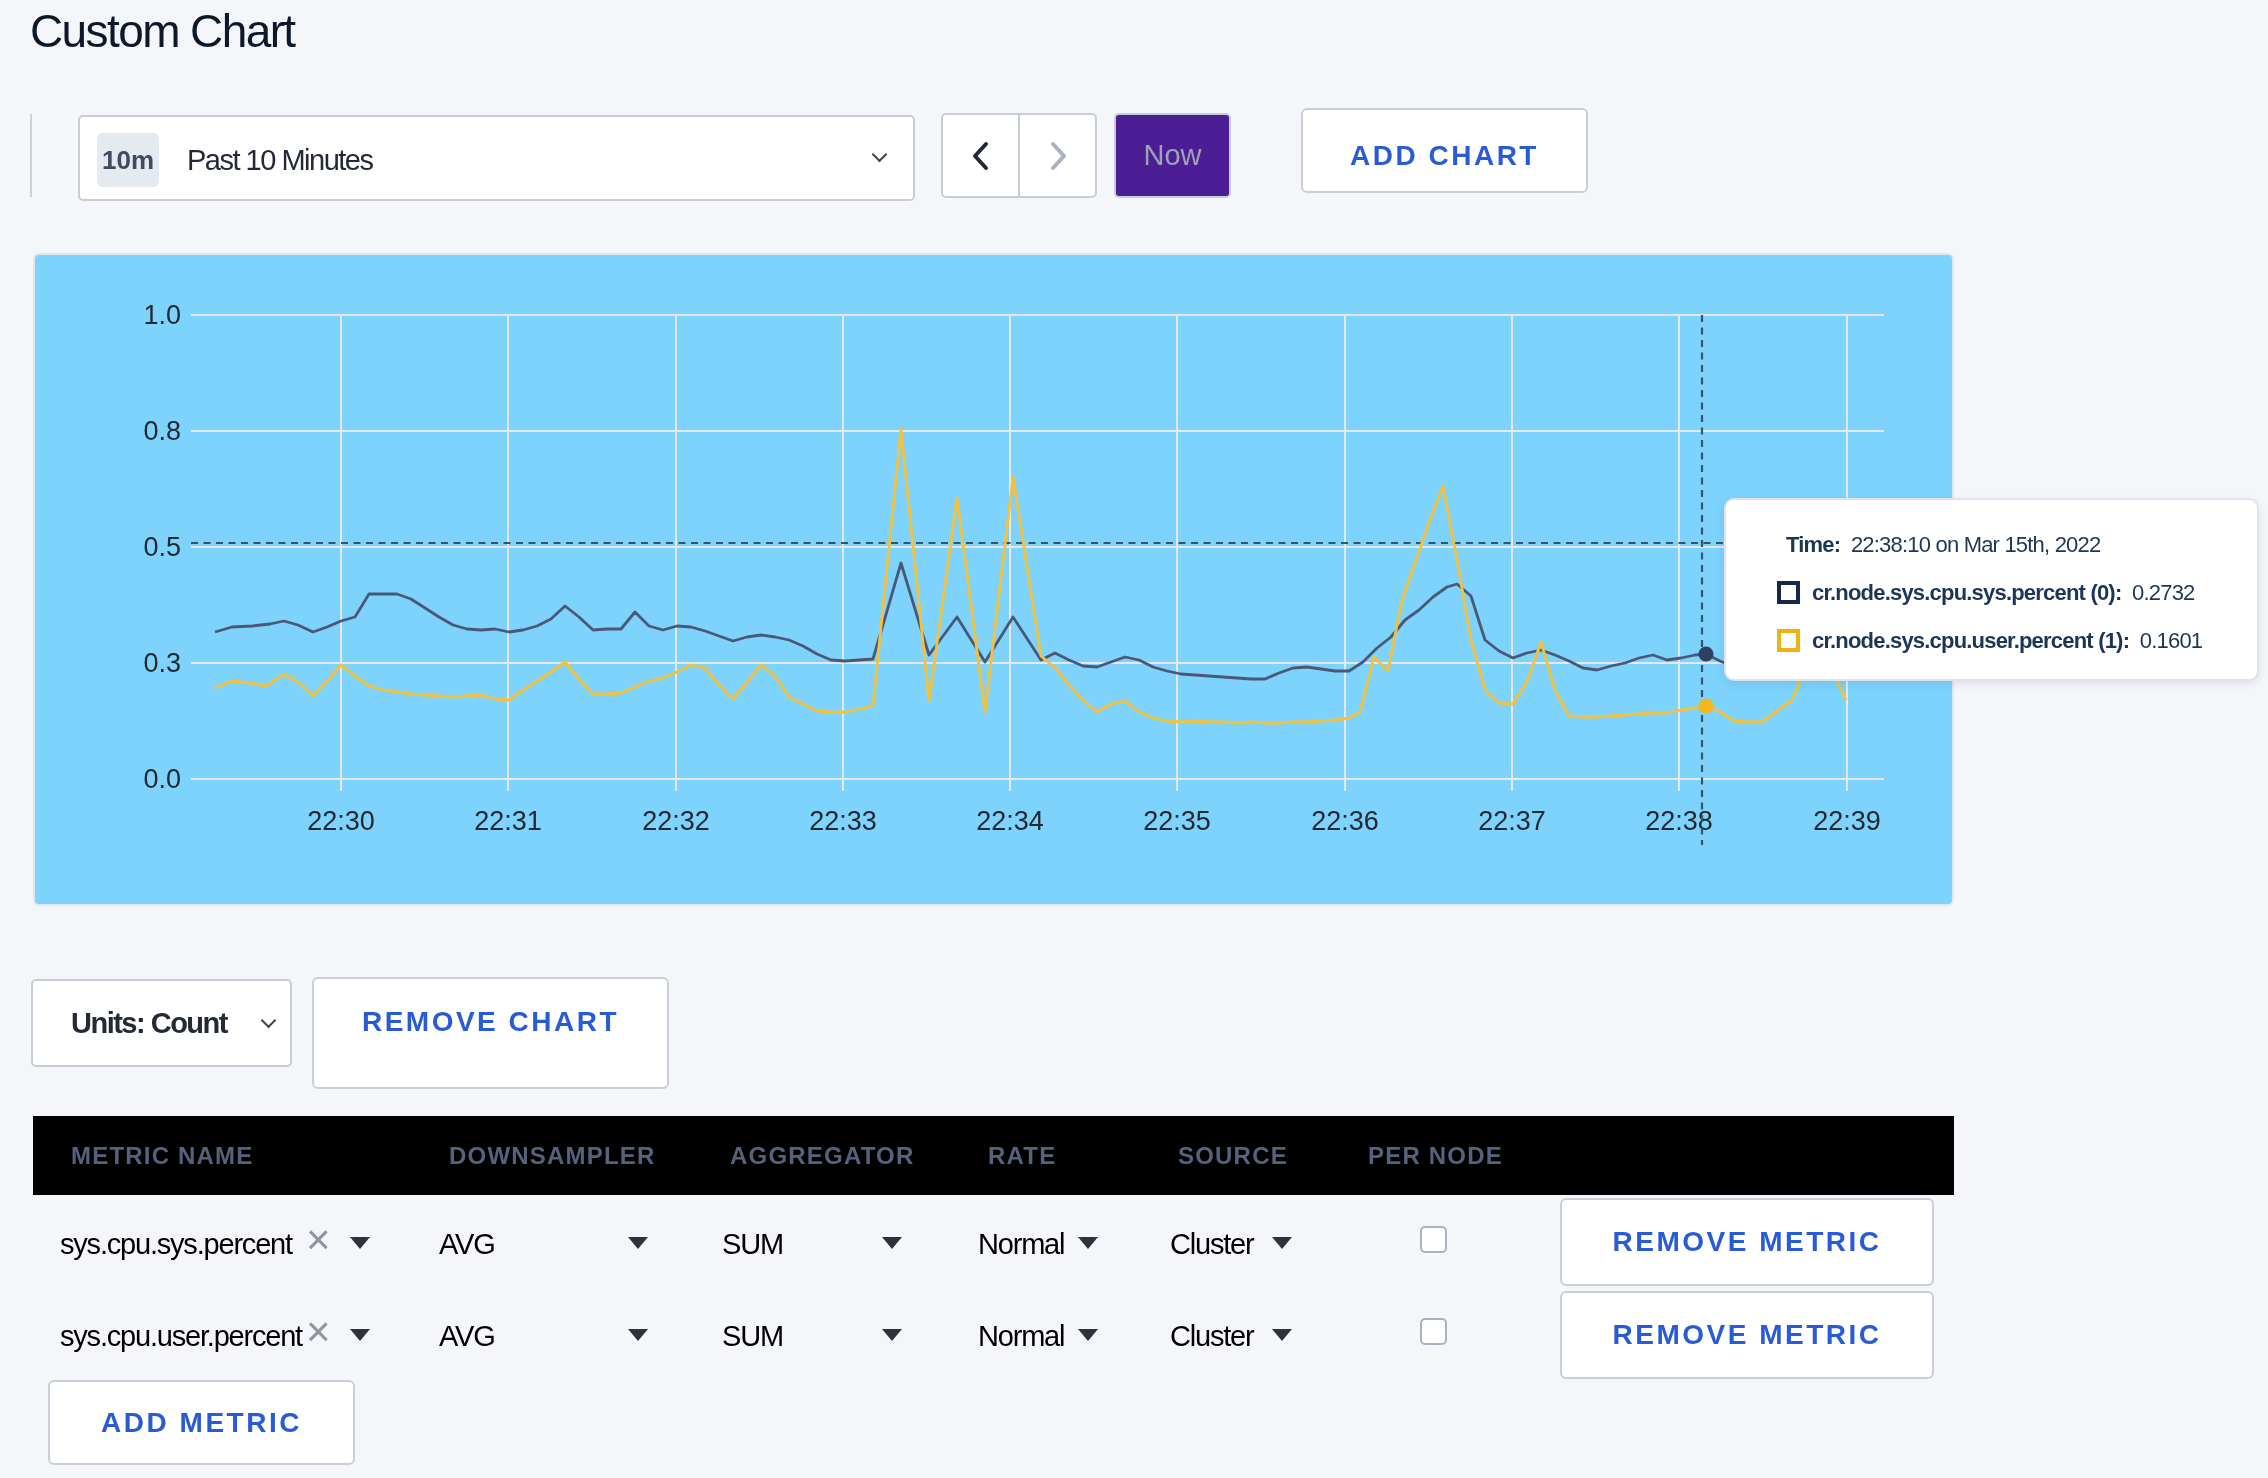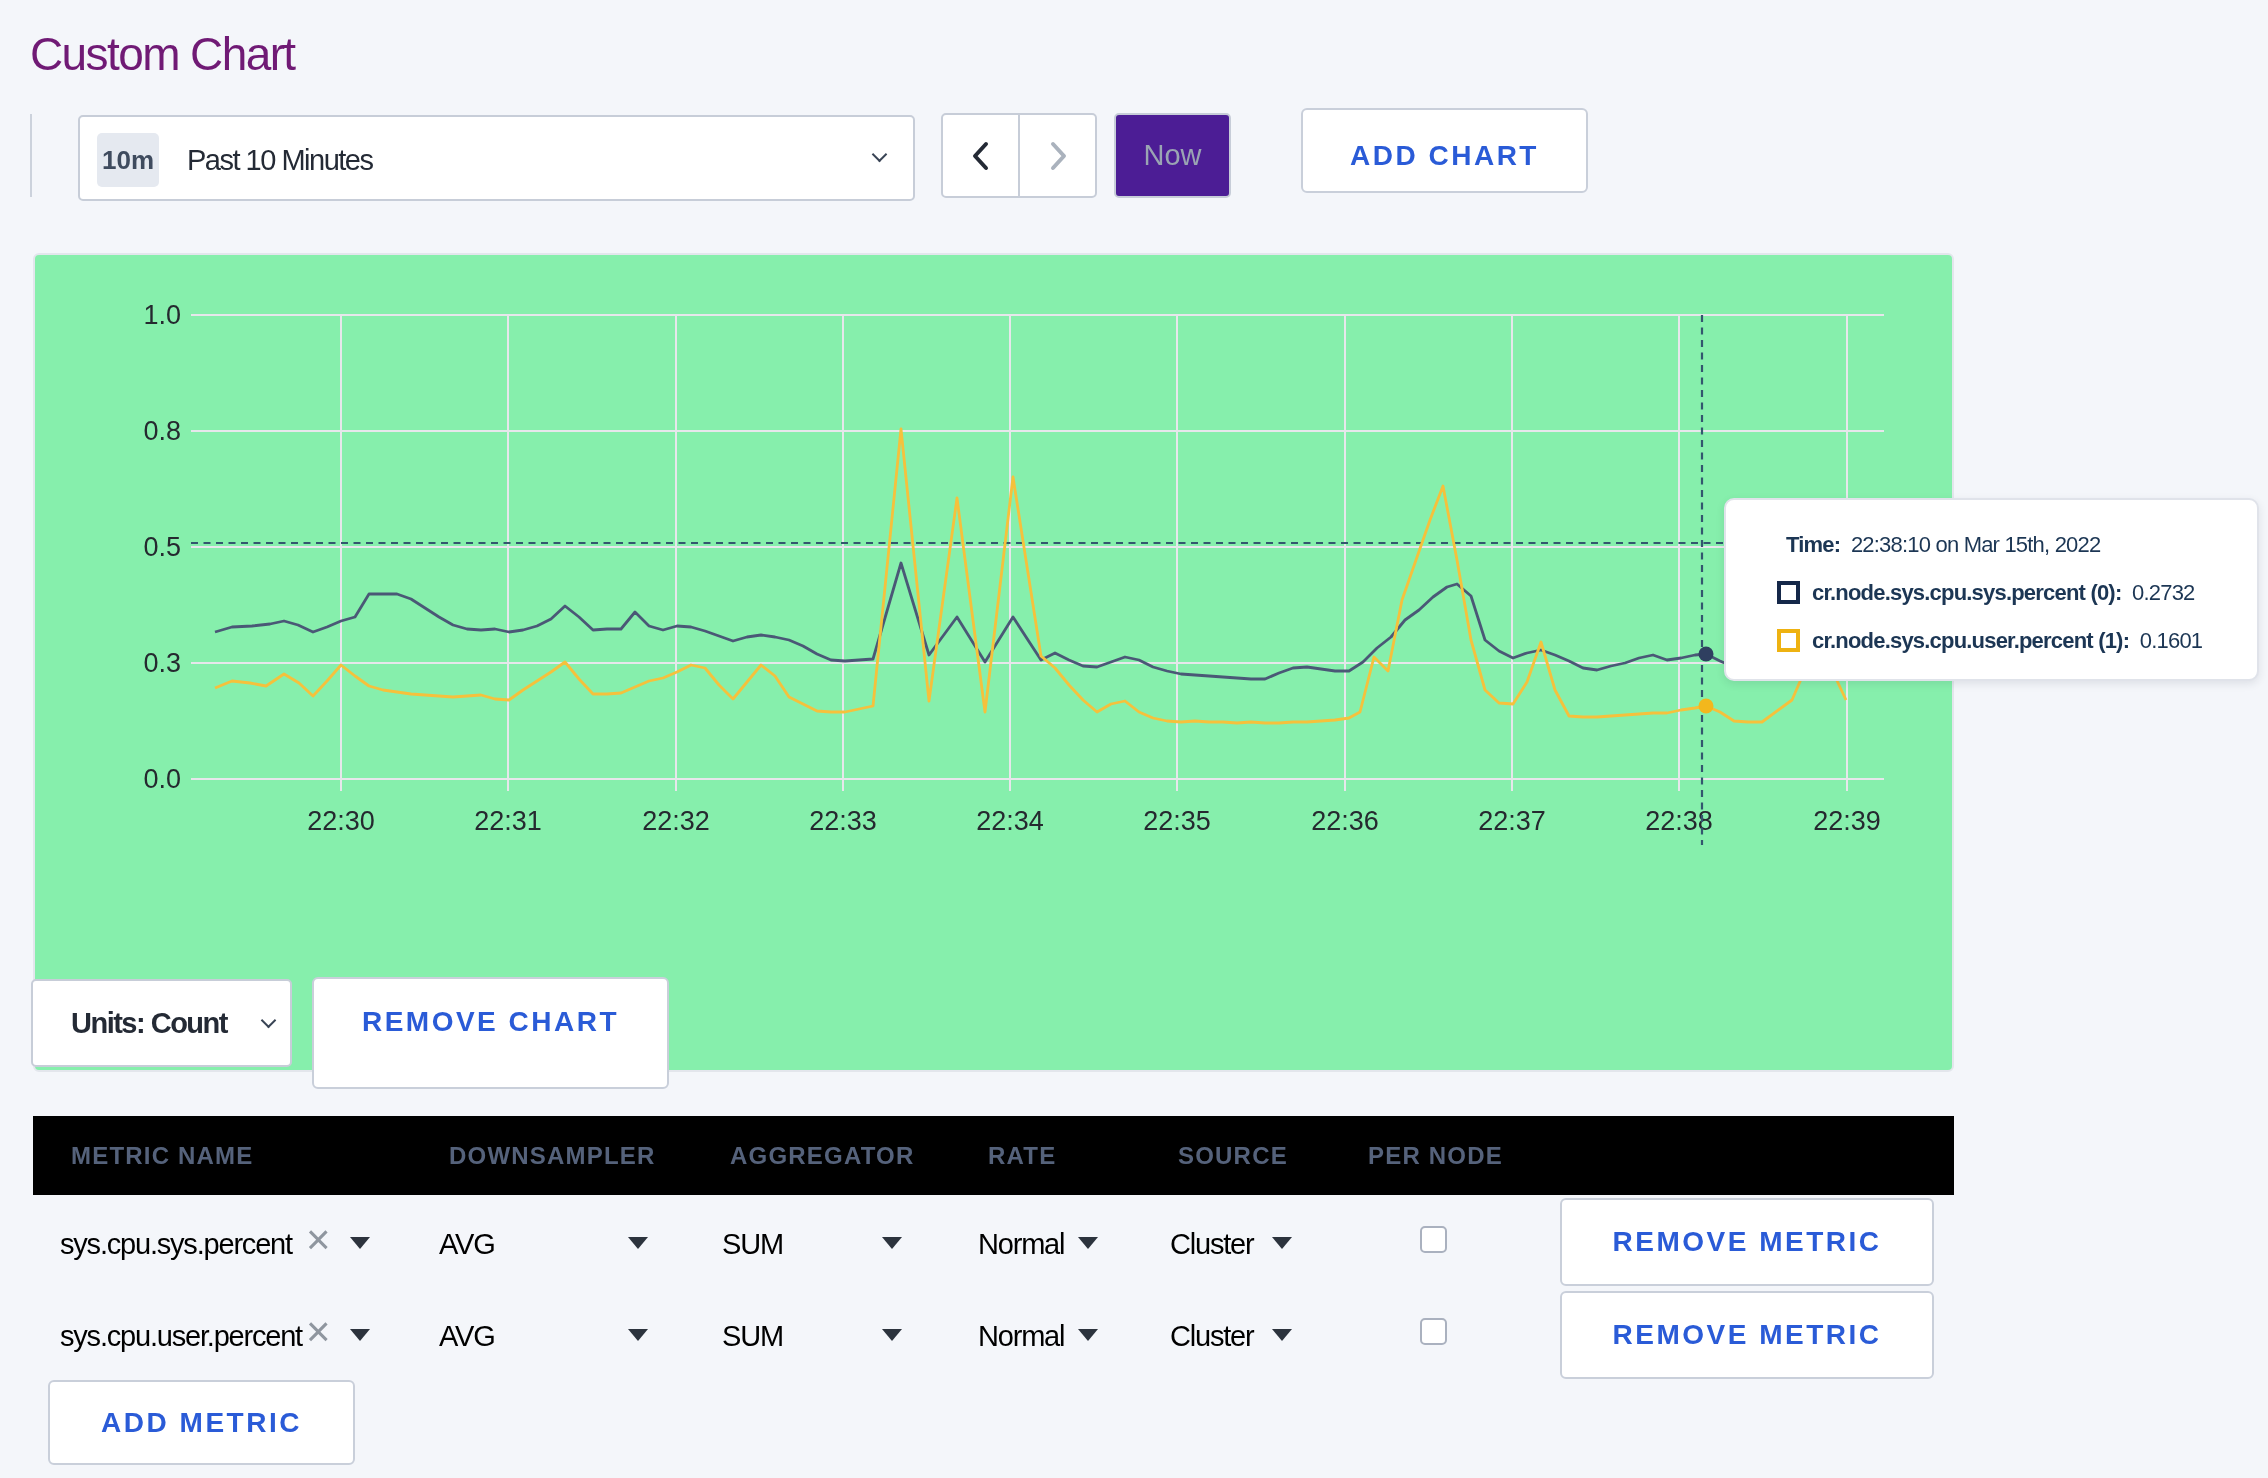--- a/index.html
+++ b/index.html
@@ -1,31 +1,31 @@
 <!DOCTYPE html>
 <html><head><meta charset="utf-8">
 <style>
 * { margin:0; padding:0; box-sizing:border-box; }
 html,body { width:2268px; height:1478px; background:#f4f6fa; font-family:"Liberation Sans", sans-serif; position:relative; overflow:hidden; }
-h1.title { position:absolute; left:30px; top:4px; font-size:46px; font-weight:400; color:#701a75; letter-spacing:-1.6px;margin-top:23px; }
+h1.title { position:absolute; left:30px; top:4px; font-size:46px; font-weight:400; color:#0f172a; letter-spacing:-1.6px; }
 .vdiv { position:absolute; left:30px; top:114px; width:2px; height:83px; background:#ccd2dc; }
 .timebox { position:absolute; left:78px; top:115px; width:837px; height:86px; background:#fff; border:2px solid #c7cdd8; border-radius:5px;padding-left:44px; }
 .badge { position:absolute; left:17px; top:16px; width:62px; height:54px; background:#e5e9f0; border-radius:5px; color:#3f4b5e; font-size:26px; font-weight:700; text-align:center; line-height:54px; }
 .tlabel { position:absolute; left:107px; top:27px; font-size:29px; color:#242a35; letter-spacing:-1.5px; }
 .chev { position:absolute; width:16px; height:16px; border-right:2.5px solid #394455; border-bottom:2.5px solid #394455; transform:rotate(45deg); }
 .arrows { position:absolute; left:941px; top:113px; width:156px; height:85px; background:#fff; border:2px solid #c7cdd8; border-radius:5px; display:flex; }
 .acell { flex:1; display:flex; align-items:center; justify-content:center; }
 .acell.first { border-right:2px solid #c7cdd8; }
 .nowbtn { position:absolute; left:1114px; top:113px; width:117px; height:85px; background:#4c1d95; border:2px solid #c7cdd8; border-radius:5px; color:#9aa4b3; font-size:29px; text-align:center; line-height:81px; }
 .btn { position:absolute; background:#fff; border:2px solid #c9cfda; border-radius:6px; color:#2a5bd7; font-weight:700; text-align:center; }
 .addchart { left:1301px; top:108px; width:287px; height:85px; font-size:28px; letter-spacing:2.5px; line-height:92px; }
 .removechart { left:312px; top:977px; width:357px; height:112px; font-size:28px; letter-spacing:2.5px; line-height:86px; }
 .addmetric { left:48px; top:1380px; width:307px; height:85px; font-size:28px; letter-spacing:2.5px; line-height:81px; }
 .rmmetric { left:1560px; width:374px; height:88px; font-size:28px; letter-spacing:2.5px; line-height:84px; }
-.card { position:absolute; left:33px; top:253px; width:1921px; height:819px; background:#86efac; border:2px solid #e3e6ec; border-radius:6px; }
+.card { position:absolute; left:33px; top:253px; width:1921px; height:653px; background:#7dd3fc; border:2px solid #e3e6ec; border-radius:6px; }
 .chartsvg { position:absolute; left:-2px; top:-2px; }
 .ax { font-family:"Liberation Sans", sans-serif; font-size:27px; fill:#25292f; }
 .tooltip { position:absolute; left:1724px; top:498px; width:535px; height:183px; background:#fff; border:2px solid #e0e3ea; border-radius:10px; box-shadow:0 3px 8px rgba(30,40,60,0.10); }
 .tline { position:absolute; font-size:22px; color:#1c3654; white-space:nowrap; letter-spacing:-0.8px; }
 .lsq { position:absolute; left:51px; width:23px; height:23px; border-width:4px; border-style:solid; background:#fff; }
 .unitsbox { position:absolute; left:31px; top:979px; width:261px; height:88px; background:#fff; border:2px solid #c7cdd8; border-radius:5px; }
 .unitstext { position:absolute; left:38px; top:26px; font-size:29px; font-weight:700; color:#242a35; letter-spacing:-1.5px; }
 .thead { position:absolute; left:33px; top:1116px; width:1921px; height:79px; background:#000000; }
 .th { position:absolute; top:26px; font-size:24px; font-weight:700; color:#55627b; letter-spacing:1.2px; white-space:nowrap; }
 .cell { position:absolute; font-size:29px; color:#000000; white-space:nowrap; letter-spacing:-1.2px; }

